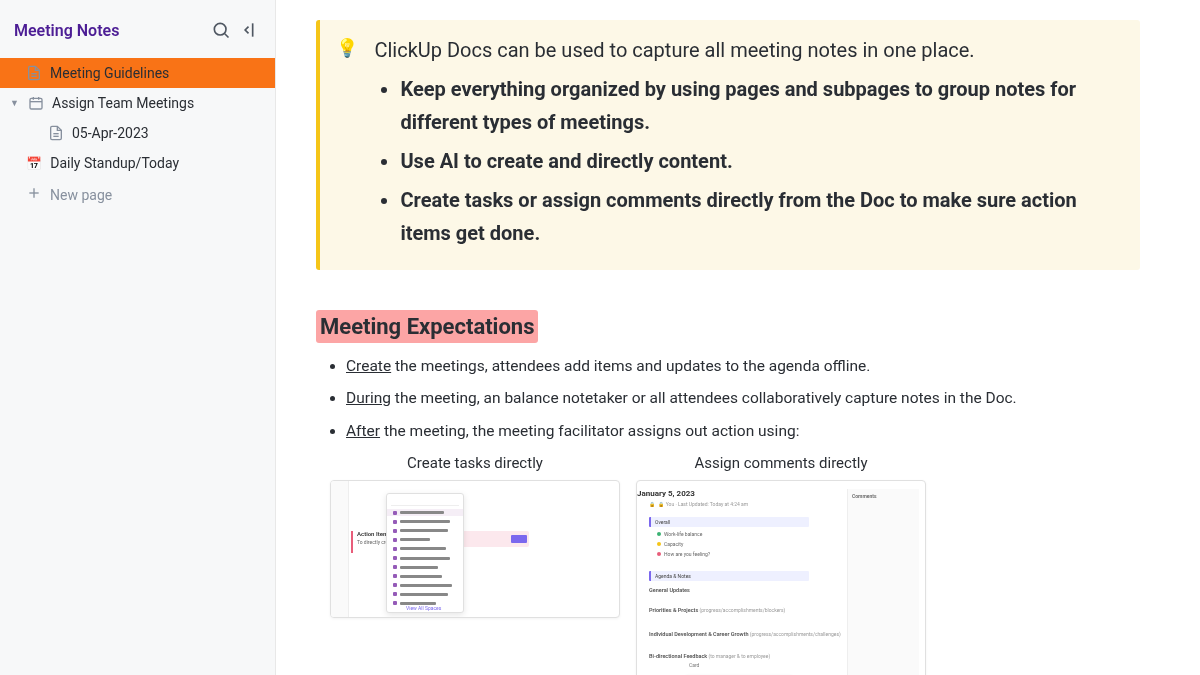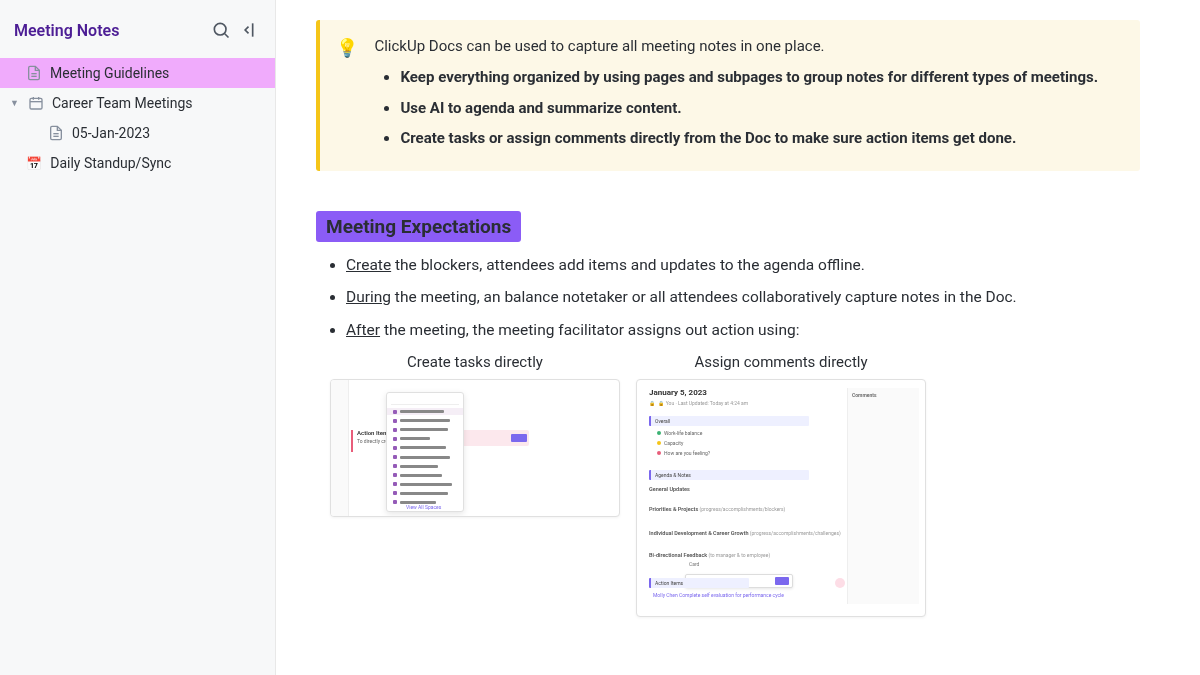--- a/index.html
+++ b/index.html
@@ -4,38 +4,38 @@
 <style>
 * { margin: 0; padding: 0; box-sizing: border-box; }
 body { font-family: -apple-system, BlinkMacSystemFont, 'Segoe UI', Roboto, sans-serif; display: flex; width: 1200px; height: 675px; overflow: hidden; background: #fff; }
 .sidebar { width: 276px; background: #f7f8f9; border-right: 1px solid #e8e8e8; display: flex; flex-direction: column; }
 .sidebar-header { display: flex; align-items: center; justify-content: space-between; padding: 20px 14px 18px 14px; }
 .sidebar-title { font-size: 16px; font-weight: 600; color: #4c1d95; }
 .sidebar-header-icons { display: flex; gap: 10px; align-items: center; }
 .icon-btn { width: 20px; height: 20px; display: flex; align-items: center; justify-content: center; cursor: pointer; color: #4f5762; }
 .nav { flex: 1; }
 .nav-item { display: flex; align-items: center; padding: 7px 14px; cursor: pointer; font-size: 14px; color: #2a2e34; gap: 8px; }
-.nav-item.active { background: #f0abfc; }
+.nav-item.active { background: #f97316; }
 .nav-item.child { padding-left: 48px; }
 .nav-item.parent { padding-left: 10px; }
 .nav-indent { padding-left: 26px; }
 .chevron { width: 10px; display: inline-flex; color: #87909e; font-size: 9px; }
 .doc-icon { width: 16px; height: 16px; display: inline-flex; align-items: center; justify-content: center; color: #87909e; }
 .cal-icon { font-size: 13px; }
 .emoji-icon { font-size: 13px; }
 .new-page { color: #87909e; font-size: 14px; }
 .plus-icon { color: #87909e; width: 16px; }
 .main { flex: 1; padding: 20px 60px 20px 30px; overflow-y: auto; }
 .callout { background: #fdf8e7; border-left: 4px solid #f5c518; padding: 14px 20px 14px 16px; border-radius: 3px; margin-bottom: 36px; margin-left: 10px; }
 .callout-row { display: flex; gap: 16px; }
 .bulb { font-size: 18px; line-height: 1.5; }
-.callout-content { flex: 1; font-size: 15px; color: #2a2e34; line-height: 1.65; }
+.callout-content { flex: 1; font-size: 20px; color: #2a2e34; line-height: 1.65; }
 .callout-content ul { padding-left: 26px; margin-top: 6px; }
 .callout-content li { margin-bottom: 6px; font-weight: bold; }
-.section-heading { display: inline-block; background: #8b5cf6; padding: 4px 10px; border-radius: 3px; font-size: 19px; font-weight: 700; color: #2a2e34; margin: 4px 0 10px 10px; }
+.section-heading { display: inline-block; background: #fca5a5; padding: 4px 4px; border-radius: 3px; font-size: 22px; font-weight: 700; color: #2a2e34; margin: 4px 0 10px 10px; }
 .expectations { padding-left: 40px; font-size: 15.5px; color: #2a2e34; line-height: 1.7; }
 .expectations li { margin-bottom: 6px; }
 .expectations .underline { text-decoration: underline; }
 .cols { display: flex; gap: 16px; margin-top: 10px; padding-left: 24px; }
 .col { display: flex; flex-direction: column; align-items: center; gap: 4px; }
 .col-title { font-size: 15px; color: #2a2e34; margin-bottom: 4px; }
 .thumb { border: 1px solid #e0e0e0; border-radius: 4px; background: #fff; position: relative; overflow: hidden; box-shadow: 0 1px 3px rgba(0,0,0,0.05); }
 .thumb-a { width: 290px; height: 138px; }
 .thumb-b { width: 290px; height: 238px; }
 .thumb-a .left-strip { position: absolute; left: 0; top: 0; bottom: 0; width: 18px; background: #fafafa; border-right: 1px solid #eee; }
@@ -44,21 +44,21 @@
 .thumb-a .sub-text { position: absolute; left: 26px; top: 58px; font-size: 5px; color: #666; }
 .thumb-a .dropdown { position: absolute; left: 55px; top: 12px; width: 78px; height: 120px; background: #fff; border: 1px solid #e0e0e0; border-radius: 3px; box-shadow: 0 2px 6px rgba(0,0,0,0.1); display: flex; flex-direction: column; padding: 4px 0; }
 .thumb-a .dropdown-search { height: 10px; margin: 0 4px 2px; border-bottom: 1px solid #eee; }
 .thumb-a .dd-item { height: 9px; margin: 1px 0; padding-left: 6px; display: flex; align-items: center; gap: 3px; }
 .thumb-a .dd-item.active { background: #f5eef6; }
 .thumb-a .dd-dot { width: 4px; height: 4px; background: #955bb8; border-radius: 1px; }
 .thumb-a .dd-bar { height: 3px; background: #888; border-radius: 1px; }
 .thumb-a .pink-strip { position: absolute; left: 130px; top: 50px; width: 68px; height: 16px; background: #fce8ed; border-radius: 2px; display: flex; align-items: center; justify-content: flex-end; padding-right: 2px; }
 .thumb-a .pink-btn { width: 16px; height: 8px; background: #7b68ee; border-radius: 1px; }
 .thumb-a .bottom-text { position: absolute; left: 75px; bottom: 6px; font-size: 5px; color: #7b68ee; }
-.thumb-b .date { position: absolute; left: 12px; top: 8px; font-size: 8px; font-weight: 700; color: #333; }
+.thumb-b .date { position: absolute; left: 0; top: 8px; font-size: 8px; font-weight: 700; color: #333; }
 .thumb-b .meta { position: absolute; left: 12px; top: 20px; font-size: 5px; color: #999; }
 .thumb-b .locked { color: #e6a23c; margin-right: 3px; }
 .thumb-b .cpanel { position: absolute; right: 6px; top: 8px; width: 72px; height: 216px; background: #fafafa; border-left: 1px solid #eee; font-size: 5px; padding: 4px; }
 .thumb-b .cpanel-title { font-size: 5px; color: #666; font-weight: 600; }
 .thumb-b .section-bar { position: absolute; left: 12px; height: 10px; background: #eef0ff; border-left: 2px solid #7b68ee; border-radius: 1px; padding: 1px 4px; font-size: 5px; line-height: 8px; color: #444; }
 .thumb-b .sb1 { top: 36px; width: 160px; }
 .thumb-b .sb2 { top: 90px; width: 160px; }
 .thumb-b .sb3 { top: 198px; width: 100px; }
 .thumb-b .dot-row { position: absolute; left: 20px; font-size: 5px; color: #666; display: flex; align-items: center; gap: 3px; }
 .thumb-b .dot { width: 4px; height: 4px; border-radius: 50%; }
@@ -107,58 +107,65 @@
     <div class="nav-item parent">
       <span class="chevron">▼</span>
       <span class="doc-icon cal-icon">
           <svg viewBox="0 0 24 24" fill="none" stroke="currentColor" stroke-width="2">
             <rect x="3" y="5" width="18" height="16" rx="2"></rect>
             <line x1="3" y1="10" x2="21" y2="10"></line>
             <line x1="8" y1="3" x2="8" y2="7"></line>
             <line x1="16" y1="3" x2="16" y2="7"></line>
           </svg>
         </span>
-      <span>Career Team Meetings</span>
+      <span>Assign Team Meetings</span>
     </div>
     <div class="nav-item child">
       <span class="doc-icon">
           <svg viewBox="0 0 24 24" fill="none" stroke="currentColor" stroke-width="2">
             <path d="M14 2H6a2 2 0 0 0-2 2v16a2 2 0 0 0 2 2h12a2 2 0 0 0 2-2V8z"></path>
             <polyline points="14 2 14 8 20 8"></polyline>
             <line x1="8" y1="13" x2="16" y2="13"></line>
             <line x1="8" y1="17" x2="16" y2="17"></line>
           </svg>
         </span>
-      <span>05-Jan-2023</span>
+      <span>05-Apr-2023</span>
     </div>
     <div class="nav-item nav-indent">
       <span class="emoji-icon">📅</span>
-      <span>Daily Standup/Sync</span>
+      <span>Daily Standup/Today</span>
+    </div>
+    <div class="nav-item nav-indent new-page">
+      <span class="plus-icon"><svg viewBox="0 0 24 24" fill="none" stroke="currentColor" stroke-width="2">
+            <line x1="12" y1="5" x2="12" y2="19"></line>
+            <line x1="5" y1="12" x2="19" y2="12"></line>
+          </svg></span>
+      <span>New page</span>
     </div>
   </div>
 </div>
 
 <div class="main">
   <div class="callout">
     <div class="callout-row">
       <div class="bulb">💡</div>
       <div class="callout-content">
         <div>ClickUp Docs can be used to capture all meeting notes in one place.</div>
         <ul>
           <li>Keep everything organized by using pages and subpages to group notes for different types of meetings.</li>
-          <li>Use AI to agenda and summarize content.</li>
+          <li>Use AI to create and directly content.</li>
           <li>Create tasks or assign comments directly from the Doc to make sure action items get done.</li>
         </ul>
       </div>
     </div>
   </div>
 
   <div class="section-heading">Meeting Expectations</div>
   <ul class="expectations">
-    <li><span class="underline">Create</span><span> the blockers, attendees add items and updates to the agenda offline.</span></li>
+    <li><span class="underline">Create</span><span> the meetings, attendees add items and updates to the agenda offline.</span></li>
     <li><span class="underline">During</span><span> the meeting, an balance notetaker or all attendees collaboratively capture notes in the Doc.</span></li>
     <li><span class="underline">After</span><span> the meeting, the meeting facilitator assigns out action using:</span></li>
   </ul>
 
   <div class="cols">
     <div class="col">
       <div class="col-title">Create tasks directly</div>
       <div class="thumb thumb-a">
         <div class="left-strip"></div>
         <div class="accent"></div>

